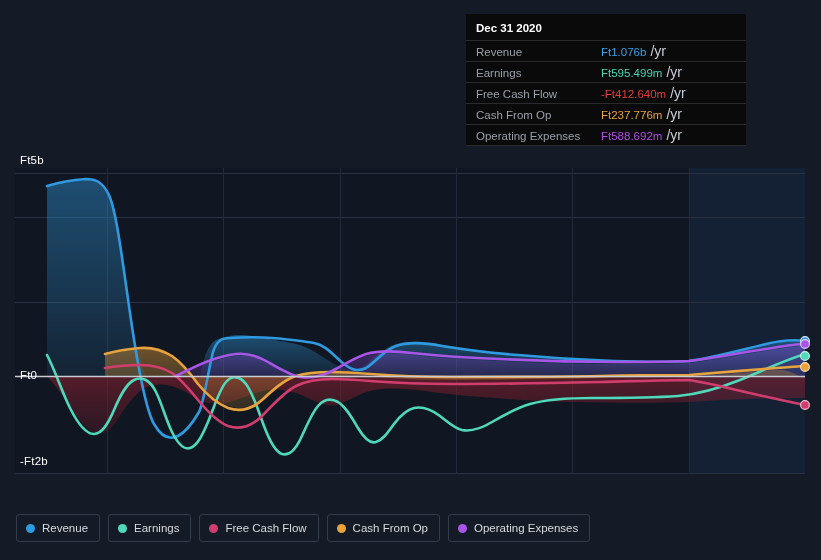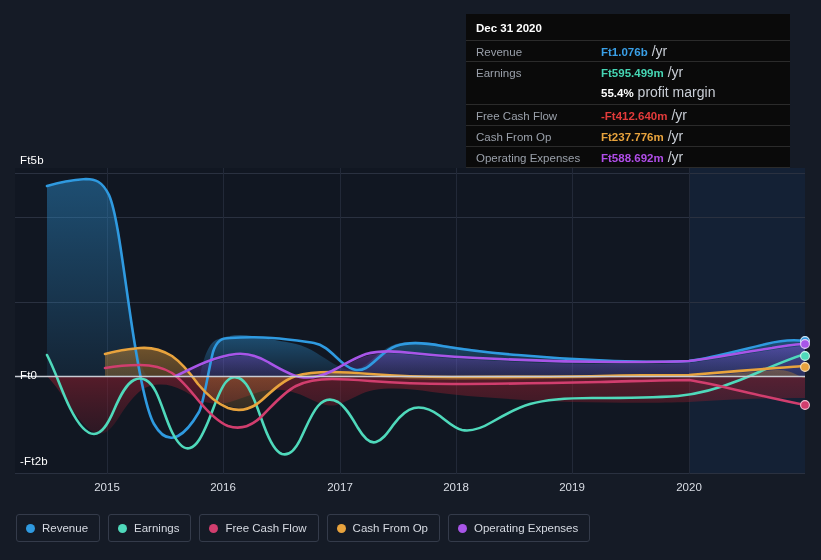--- a/index.html
+++ b/index.html
@@ -93,21 +93,21 @@
     color: #d6dae2;
     white-space: nowrap;
     line-height: 13px;
   }
 
   
   .tooltip {
     position: absolute;
     left: 466px;
     top: 14px;
-    width: 324px;
+    width: 280px;
     background: #0a0a0a;
     padding: 0;
     box-sizing: border-box;
     z-index: 30;
   }
   .tt-title {
     font-size: 11.5px;
     font-weight: bold;
     color: #ffffff;
     padding: 8px 0 6px 10px;
@@ -121,21 +121,21 @@
   }
   .tt-key {
     font-size: 11.5px;
     color: #9aa0aa;
     width: 111px;
     flex: 0 0 111px;
     white-space: nowrap;
   }
   .tt-val {
     font-size: 11.5px;
-    font-weight: bold;
+    font-weight: normal;
     white-space: nowrap;
     padding-left: 14px;
   }
   .tt-unit {
     font-size: 14px;
     color: #c9ced6;
     margin-left: 4px;
     font-weight: normal;
     white-space: nowrap;
   }
@@ -302,28 +302,20 @@
         <circle cx="805" cy="367" r="4.4" fill="#e8a33d" stroke="#f7e0ba" stroke-width="1.1"></circle>
         <circle cx="805" cy="405" r="4.4" fill="#d13e6e" stroke="#f3c3d3" stroke-width="1.1"></circle>
       </g>
     </svg>
 
     <div class="y-label y-top">Ft5b</div>
     <div class="y-label y-zero">Ft0</div>
     <div class="y-label y-bot">-Ft2b</div>
   </div>
 
-  <div class="x-labels">
-    <div class="x-label" style="left:107px">2015</div>
-    <div class="x-label" style="left:223px">2016</div>
-    <div class="x-label" style="left:340px">2017</div>
-    <div class="x-label" style="left:456px">2018</div>
-    <div class="x-label" style="left:572px">2019</div>
-    <div class="x-label" style="left:689px">2020</div>
-  </div>
 
   <div class="legend">
     <div class="legend-item">
       <span class="legend-dot" style="background:#2f9ae0"></span>
       <span class="legend-text">Revenue</span>
     </div>
     <div class="legend-item">
       <span class="legend-dot" style="background:#4fd9bb"></span>
       <span class="legend-text">Earnings</span>
     </div>
@@ -349,25 +341,20 @@
       <span class="tt-val" style="color:#3aa0e8">Ft1.076b</span>
       <span class="tt-unit">/yr</span>
     </div>
 
     <div class="tt-row">
       <span class="tt-key">Earnings</span>
       <span class="tt-val" style="color:#46d6b4">Ft595.499m</span>
       <span class="tt-unit">/yr</span>
     </div>
 
-    <div class="tt-sub">
-      <span class="tt-key"></span>
-      <span class="tt-val" style="color:#ffffff">55.4%</span>
-      <span class="tt-unit">profit margin</span>
-    </div>
 
     <div class="tt-row">
       <span class="tt-key">Free Cash Flow</span>
       <span class="tt-val" style="color:#e33b3b">-Ft412.640m</span>
       <span class="tt-unit">/yr</span>
     </div>
 
     <div class="tt-row">
       <span class="tt-key">Cash From Op</span>
       <span class="tt-val" style="color:#e8a33d">Ft237.776m</span>

